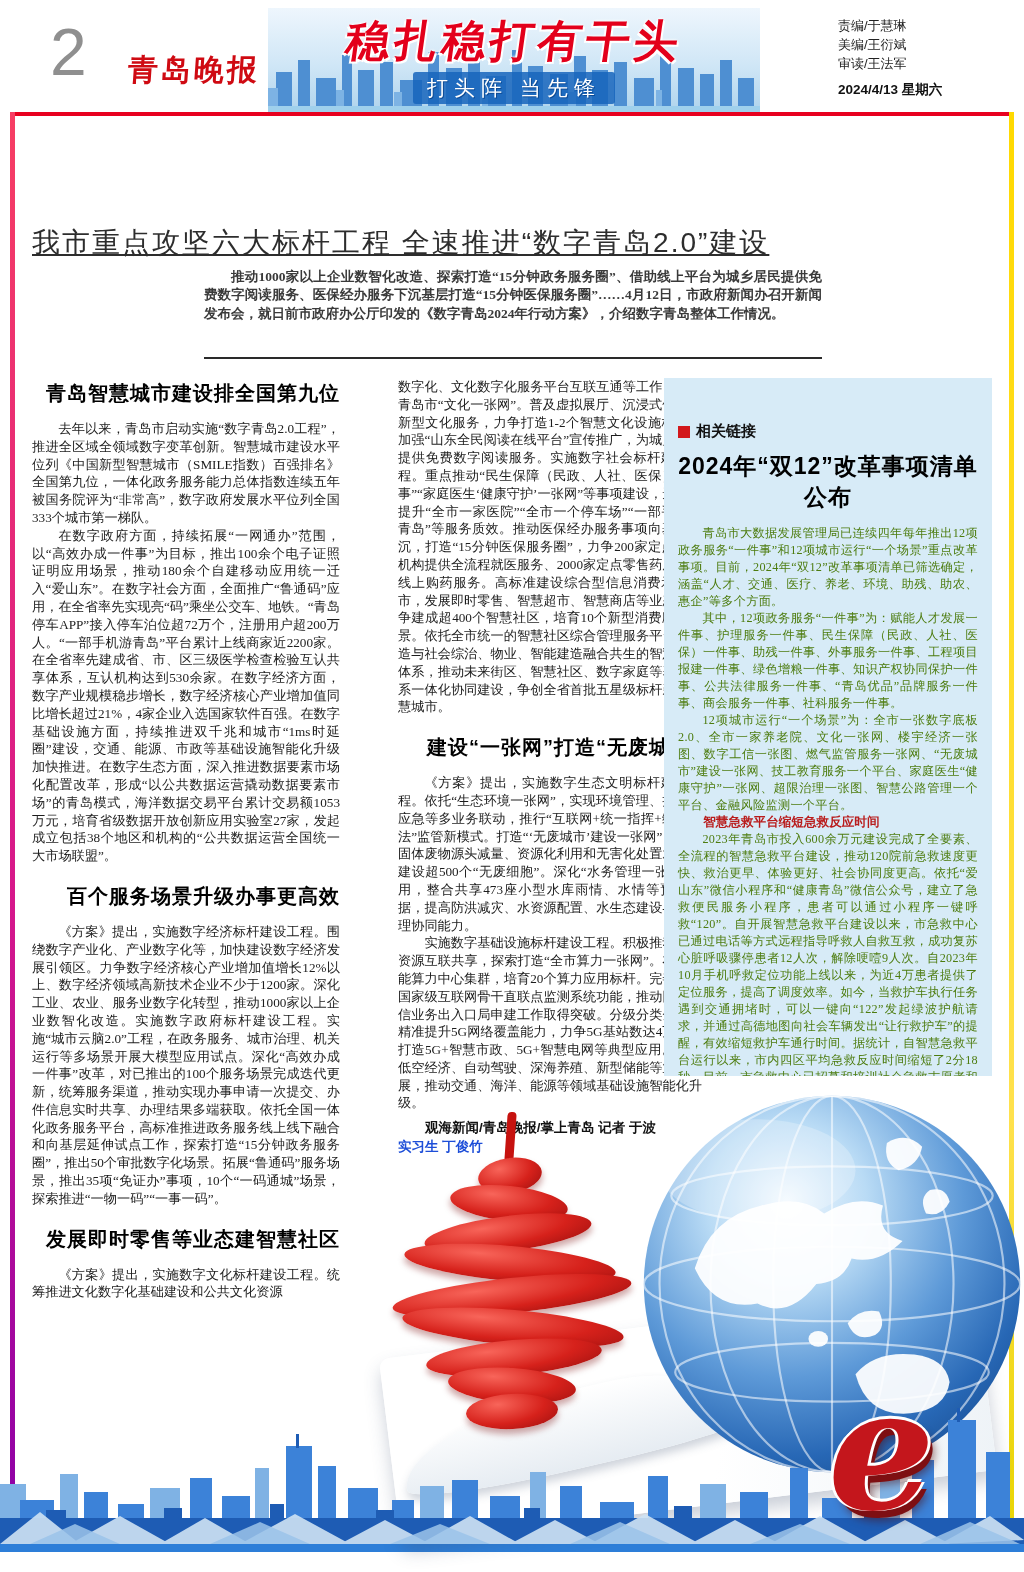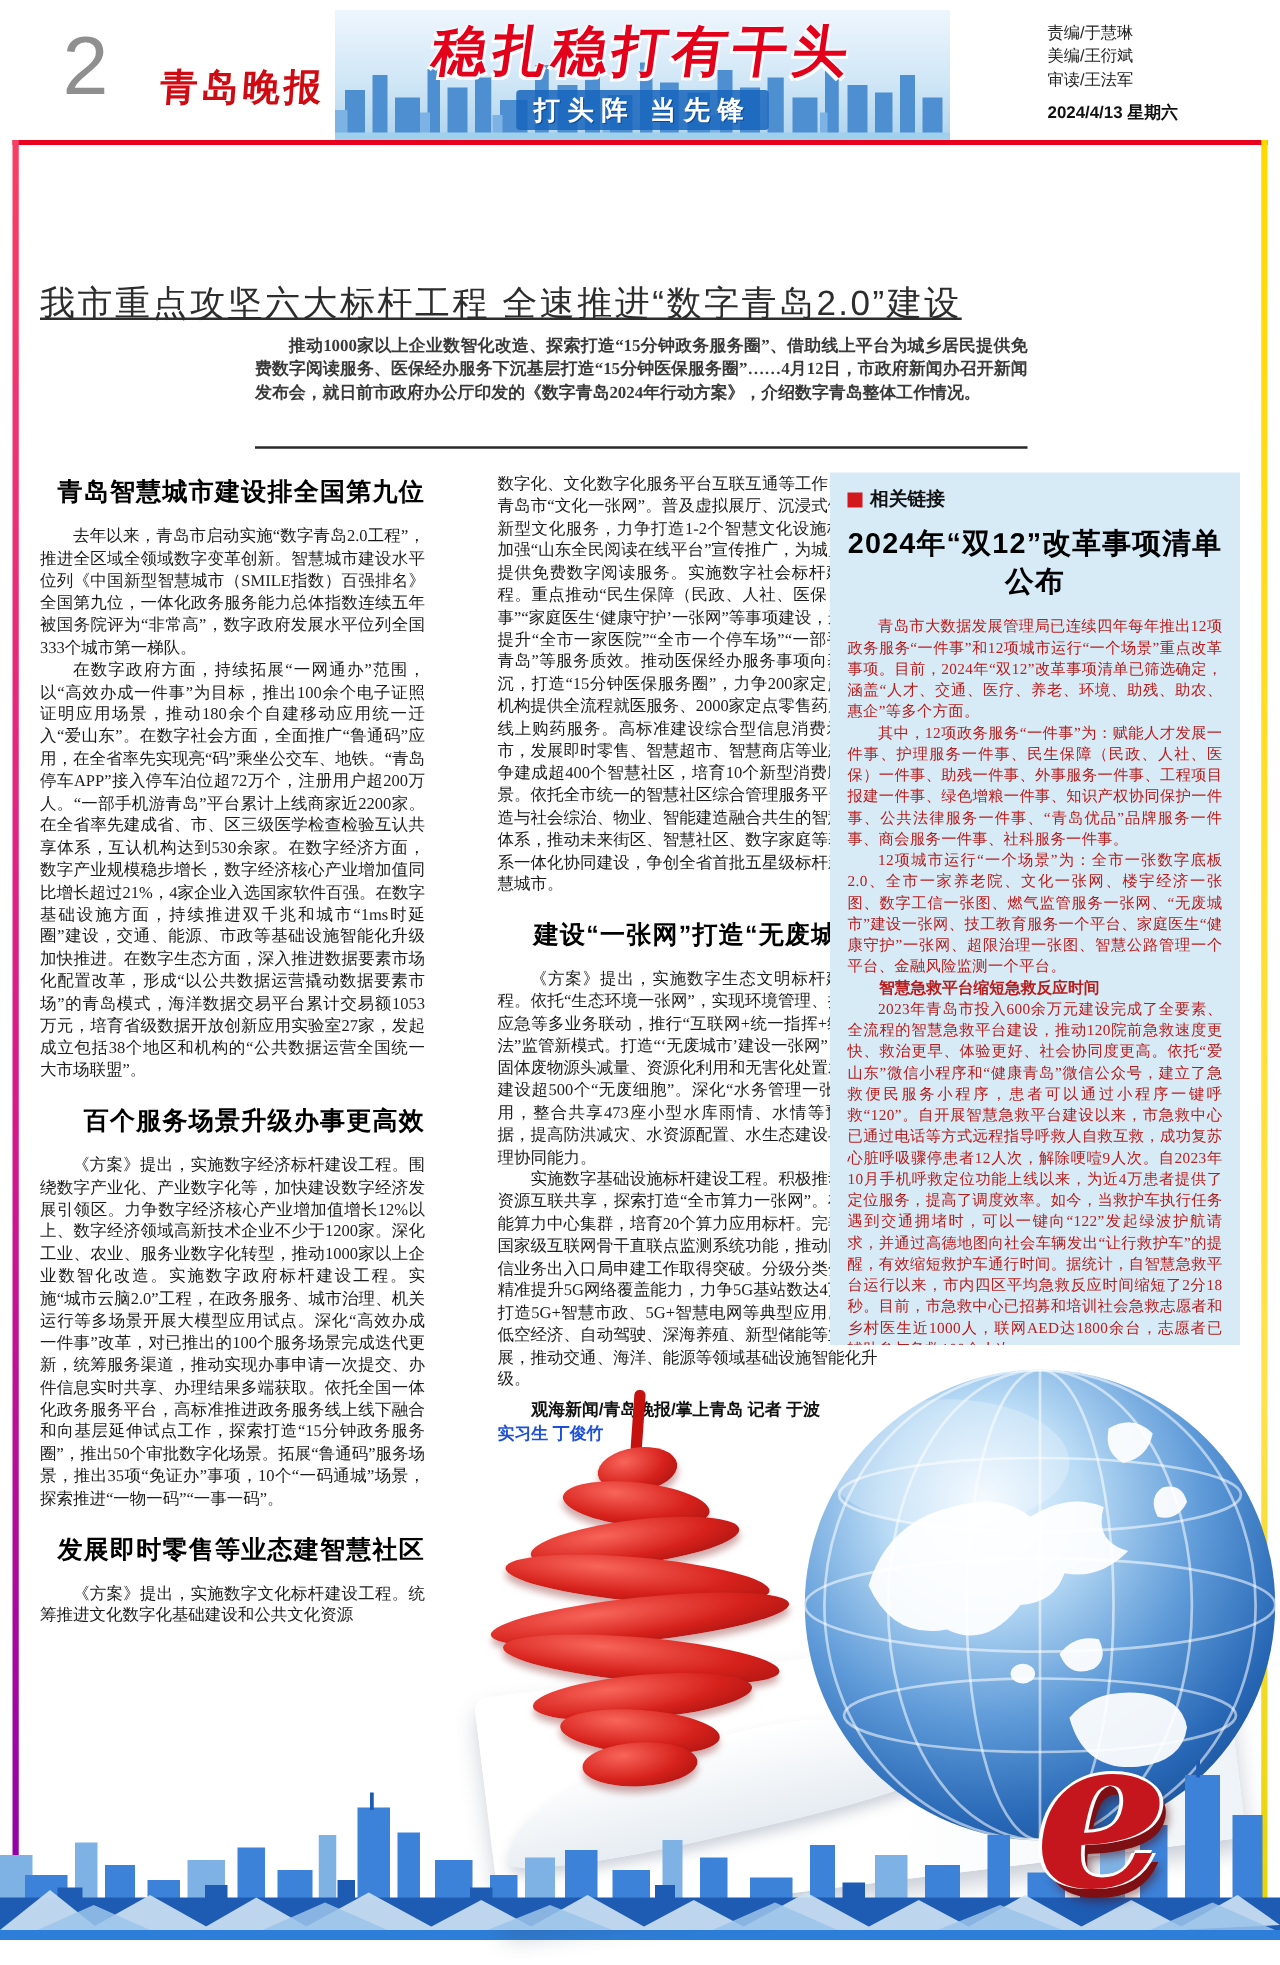--- a/index.html
+++ b/index.html
@@ -16,21 +16,21 @@
     color:#cf0a12; letter-spacing:3px; transform:skewX(-4deg); }
   .banner { position:absolute; left:268px; top:8px; width:492px; height:106px;
     background:linear-gradient(#eef6fd 0%, #cfe6f6 55%, #aed3ec 100%); overflow:hidden; }
   .banner svg { position:absolute; left:0; bottom:0; }
   .banner-title { position:absolute; left:0; right:0; top:4px; text-align:center;
     font-size:44px; font-weight:bold; color:#e3001b; letter-spacing:4px;
     transform:skewX(-8deg);
     text-shadow:0 0 3px #fff,0 0 3px #fff,2px 2px 0 #ffffff,-2px 2px 0 #ffffff; }
   .banner-sub { position:absolute; left:0; right:0; top:64px; text-align:center; }
   .banner-sub span { display:inline-block; background:rgba(23,101,188,.85); color:#fff;
-    font-family:"Liberation Sans",sans-serif; font-weight:bold; font-size:21px;
+    font-family:"Liberation Sans",sans-serif; font-weight:normal; font-size:21px;
     letter-spacing:6px; padding:2px 14px; border-radius:3px; text-shadow:1px 1px 0 #0d4a94; }
   .credits { position:absolute; left:838px; top:16px; font-size:13px; line-height:19px;
     color:#222; font-family:"Liberation Sans",sans-serif; }
   .credits .date { margin-top:7px; font-size:13.5px; font-weight:bold; color:#111;text-align:center; }
   
   .rule-top  { position:absolute; left:10px; width:1004px; top:112px; height:4px; background:#e8001f; }
   .bar-left  { position:absolute; left:10px; top:112px; width:5px; height:1434px;
     background:linear-gradient(#f73e63,#d6178b 55%,#8a00a8); }
   .bar-right { position:absolute; right:10px; top:112px; width:5px; height:1434px;
     background:linear-gradient(#ffd900,#ffe14d 70%,#e8d400); }
@@ -55,25 +55,25 @@
     text-align:right; letter-spacing:1px; color:#000000; margin:18px 0 13px; }
   .col > .blk-heading:first-child { margin-top:2px; }
   .blk-byline  { font-family:"Liberation Sans",sans-serif; font-weight:bold; font-size:13.5px;
     line-height:19px; text-indent:2em; margin-top:6px; color:#111; }
   .blk-byline2 { font-family:"Liberation Sans",sans-serif; font-weight:bold; font-size:13.5px;
     line-height:19px; color:#1d4ed8; }
   
   .related { position:absolute; left:664px; top:378px; width:328px; height:698px;
     background:#d7ebf7; padding:12px 14px; overflow:hidden; }
   .related-tag { display:flex; align-items:center; gap:6px; font-family:Liberation Mono, monospace;
-    font-weight:bold; font-size:15px; color:#111; }
+    font-weight:bold; font-size:15px; color:#111;margin-top:32px; }
   .redsq { width:12px; height:12px; background:#d2181c; display:inline-block; }
   .related-title { font-family:"Liberation Sans",sans-serif; font-weight:bold; font-size:23px;
     text-align:center; color:#000; margin:10px 0 12px; letter-spacing:1px; }
-  .related .blk-para { font-size:12.2px; line-height:17px; letter-spacing:.3px; color:#b91c1c; }
+  .related .blk-para { font-size:12.2px; line-height:17px; letter-spacing:.3px; color:#4d7c0f; }
   .blk-subhead { font-family:"Liberation Sans",sans-serif; font-weight:bold; font-size:12.6px;
     line-height:17px; text-indent:2em; color:#b91c1c; }
   
   .paper1 { position:absolute; left:388px; top:1322px; width:600px; height:185px; z-index:2;
     background:linear-gradient(100deg,#ffffff 55%,#eef3f7); transform:rotate(-7deg);
     border-radius:10px; box-shadow:0 10px 18px rgba(60,80,110,.28); }
   .paper2 { position:absolute; left:398px; top:1392px; width:340px; height:78px; z-index:2;
     background:linear-gradient(#ffffff,#e6ecf2); transform:rotate(-13deg);
     border-radius:60% 40% 45% 55% / 90% 90% 15% 25%; box-shadow:0 6px 10px rgba(60,80,110,.25); }
   .sculpture { position:absolute; left:382px; top:1128px; width:260px; height:312px; z-index:3; }

